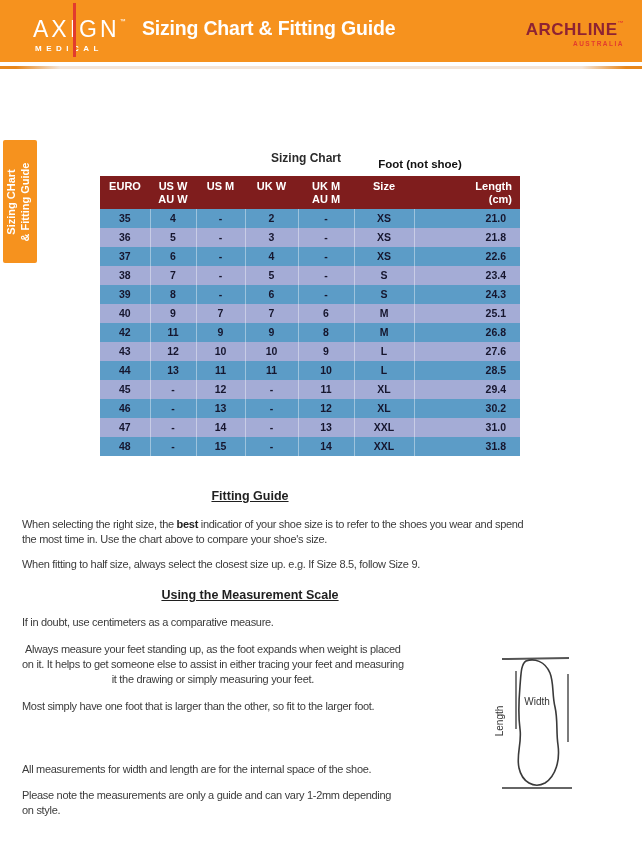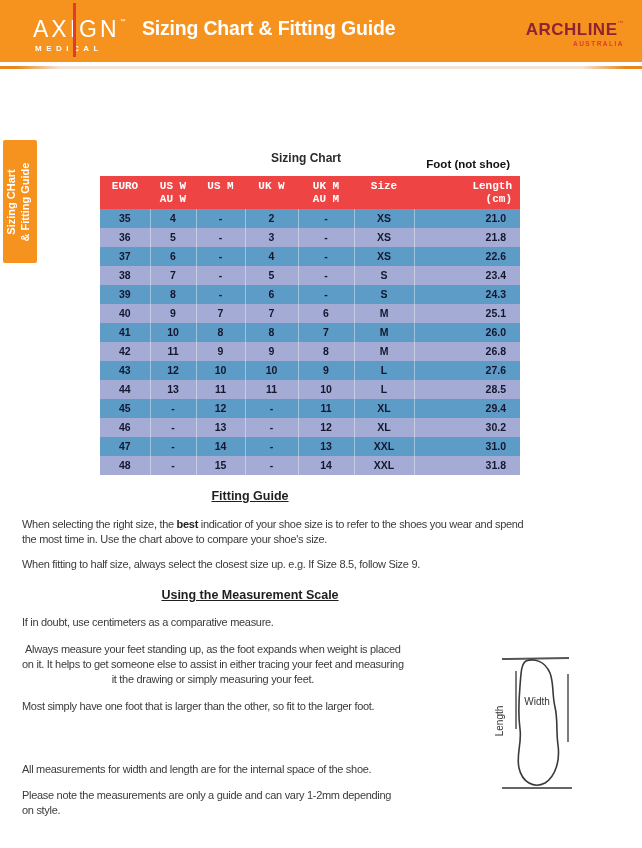--- a/index.html
+++ b/index.html
@@ -22,24 +22,24 @@
   .header-rule{position:absolute;left:0;top:66px;width:642px;height:3px;
     background:linear-gradient(to right,#E8871B 0px,#E8871B 16px,#F3E4D8 60px,#F3E4D8 582px,#E8871B 626px,#E8871B 642px);}
   
   .side-tab{position:absolute;left:3px;top:140px;width:34px;height:123px;background:#F6921E;border-radius:2px;}
   .side-tab-inner{position:absolute;left:50%;top:50%;width:123px;height:32px;
     transform:translate(-50%,-50%) rotate(-90deg);
     color:#fff;font-weight:700;font-size:11px;line-height:14px;text-align:center;white-space:pre-line;}
   
   .chart-title{position:absolute;left:100px;top:151px;width:412px;text-align:center;
     font-size:12px;font-weight:700;color:#2b2b2b;}
-  .foot-note{position:absolute;left:330px;top:158px;width:180px;text-align:right;
+  .foot-note{position:absolute;left:330px;top:158px;width:180px;text-align:center;
     font-size:11.5px;font-weight:700;color:#111;}
   .sizing-table{position:absolute;left:100px;top:176px;width:412px;border-collapse:collapse;table-layout:fixed;}
-  .sizing-table thead tr{background:#ef4444;font-family:Liberation Mono, monospace;}
+  .sizing-table thead tr{background:#7f1d1d;}
   .sizing-table th{padding:4px 0 3px 0;color:#fff;font-size:11px;font-weight:700;text-align:center;vertical-align:top;}
   .sizing-table th .h2{font-weight:700;min-height:13px;}
   .sizing-table th div{line-height:13px;}
   .sizing-table td{height:19px;padding:0;text-align:center;font-size:10.5px;font-weight:700;color:#16162e;line-height:19px;}
   .sizing-table tbody td + td{border-left:1px solid rgba(255,255,255,0.4);}
   .sizing-table tbody tr:nth-child(odd){background:#5C9CC7;}
   .sizing-table tbody tr:nth-child(even){background:#A4ACD6;}
   .col0{width:50px;} .col1{width:46px;} .col2{width:49px;} .col3{width:53px;}
   .col4{width:56px;} .col5{width:60px;margin-top:7px;} .col6{width:98px;}
   .sizing-table th.col6{text-align:right;padding-right:8px;}
@@ -163,29 +163,20 @@
         <tr>
           <td class="col0">40</td>
           <td class="col1">9</td>
           <td class="col2">7</td>
           <td class="col3">7</td>
           <td class="col4">6</td>
           <td class="col5">M</td>
           <td class="col6">25.1</td>
         </tr>
         <tr>
-          <td class="col0">41</td>
-          <td class="col1">10</td>
-          <td class="col2">8</td>
-          <td class="col3">8</td>
-          <td class="col4">7</td>
-          <td class="col5">M</td>
-          <td class="col6">26.0</td>
-        </tr>
-        <tr>
           <td class="col0">42</td>
           <td class="col1">11</td>
           <td class="col2">9</td>
           <td class="col3">9</td>
           <td class="col4">8</td>
           <td class="col5">M</td>
           <td class="col6">26.8</td>
         </tr>
         <tr>
           <td class="col0">43</td>

